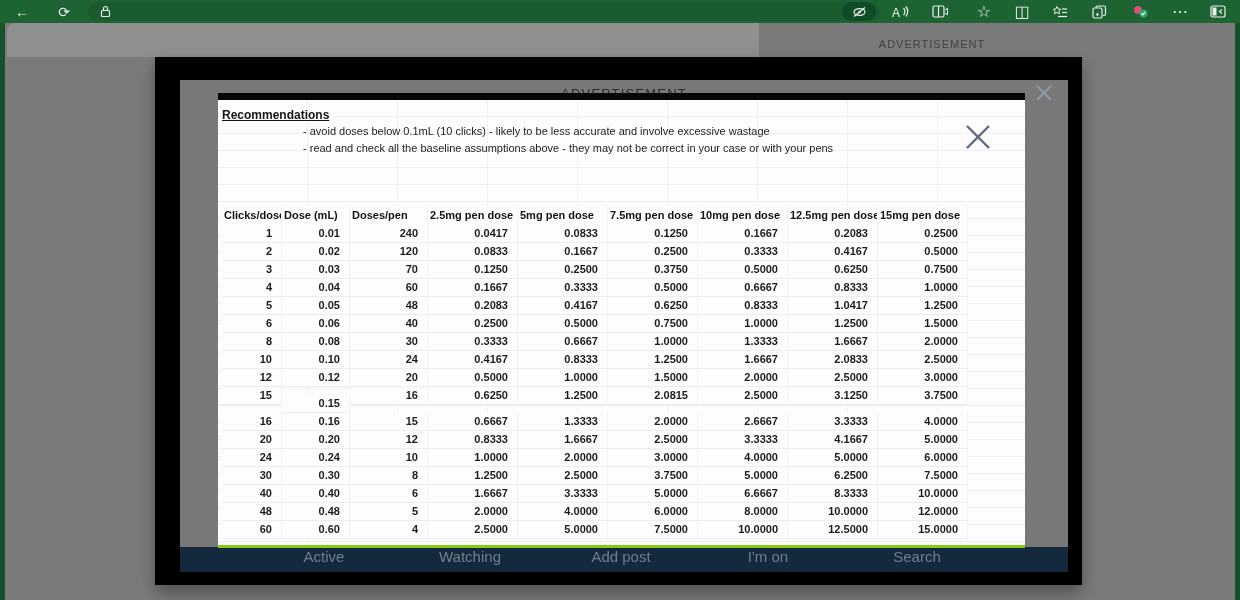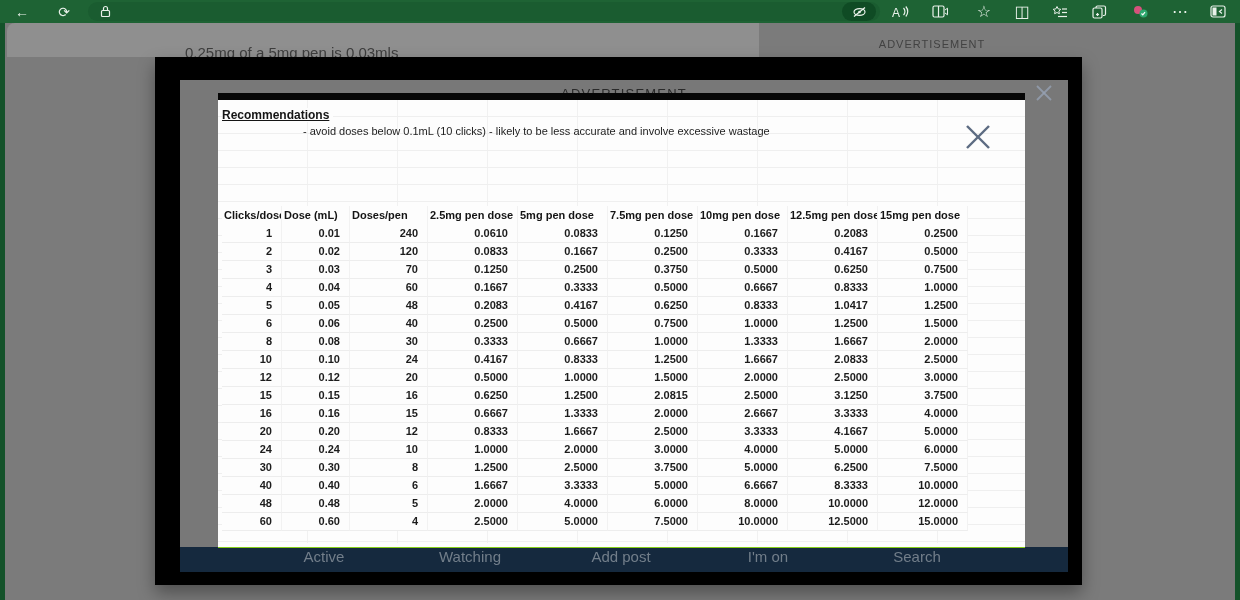--- a/index.html
+++ b/index.html
@@ -39,21 +39,21 @@
   .modal-ad { position:absolute; left:0; right:0; top:6px; text-align:center; font-size:13px;
               letter-spacing:1.2px; color:#2a2a2a; z-index:1; }
   .lb-close { position:absolute; left:855px; top:4px; width:18px; height:18px; z-index:4; cursor:pointer; }
 
   
   .bottom-nav { position:absolute; left:0; right:0; top:467px; height:25px; background:#15293e; z-index:2;text-align:right; }
   .bottom-nav span { position:absolute; top:1px; transform:translateX(-50%); font-size:15px; color:#727e8a; white-space:nowrap; }
 
   
   .shot { position:absolute; left:38px; top:13px; width:807px; height:455px; z-index:3;
-          background:#fdfdfd; border-top:7px solid #060606; border-bottom:1px solid #84cc16; }
+          background:#fdfdfd; border-top:7px solid #060606; border-bottom:3px solid #84cc16; }
   .grid-upper { position:absolute; left:0; top:0; width:807px; height:443px;
       background:
         repeating-linear-gradient(to bottom, transparent 0 16px, #efefef 16px 17px),
         repeating-linear-gradient(to right, transparent 0 89px, #f1f1f1 89px 90px); }
   .reco-title { position:absolute; left:4px; top:8px; font-size:12px; font-weight:bold;
                 text-decoration:underline; color:#151515; background:#fdfdfd; padding-right:4px; }
   .reco-list { position:absolute; left:85px; top:23px; font-size:11px; color:#1d1d1d; line-height:17px; white-space:nowrap; }
   .dose-table { position:absolute; left:4px; top:106px; }
   .hrow, .trow { display:flex; }
   .hcell { height:19px; font-size:11px; font-weight:bold; color:#141414; white-space:nowrap;
@@ -143,21 +143,20 @@
           <path d="M12 4.5 L9.5 6.5 12 8.5" fill="none" stroke="#e9f1ea" stroke-width="1.2"></path>
         </svg>
     </div>
   </div>
 
   <div class="edge-strip" style="left:0;"></div>
   <div class="edge-strip" style="left:1235px;"></div>
 
   <div class="page">
     <div class="post-card">
-      <div class="post-line" style="top:21px;">0.25mg of a 5mg pen is 0.03mls</div>
     </div>
     <div class="side-ad">ADVERTISEMENT</div>
     <div class="partial-word">on</div>
   </div>
 
   <div class="frame">
     <div class="frame-inner">
 
       <div class="modal-ad">ADVERTISEMENT</div>
 
@@ -174,40 +173,41 @@
           <span style="left: 441px;">Add post</span>
           <span style="left: 588px;">I'm on</span>
           <span style="left: 737px;">Search</span>
         </div>
 
       <div class="shot">
         <div class="grid-upper"></div>
         <div class="reco-title">Recommendations</div>
         <div class="reco-list" id="recoList">
             <div>- avoid doses below 0.1mL (10 clicks) - likely to be less accurate and involve excessive wastage</div>
+            <div>- read and check all the baseline assumptions above - they may not be correct in your case or with your pens</div>
           </div>
 
         <div class="dose-table">
           <div class="hrow" id="headRow">
               <div class="hcell" style="width: 60px;">Clicks/dose</div>
               <div class="hcell" style="width: 68px;">Dose (mL)</div>
               <div class="hcell" style="width: 78px;">Doses/pen</div>
               <div class="hcell" style="width: 90px;">2.5mg pen dose</div>
               <div class="hcell" style="width: 90px;">5mg pen dose</div>
               <div class="hcell" style="width: 90px;">7.5mg pen dose</div>
               <div class="hcell" style="width: 90px;">10mg pen dose</div>
               <div class="hcell" style="width: 90px;">12.5mg pen dose</div>
               <div class="hcell" style="width: 90px;">15mg pen dose</div>
             </div>
           <div id="tableBody">
               <div class="trow">
                 <div class="ncell" style="width: 60px;">1</div>
                 <div class="ncell" style="width: 68px;">0.01</div>
                 <div class="ncell" style="width: 78px;">240</div>
-                <div class="ncell" style="width: 90px;">0.0610</div>
+                <div class="ncell" style="width: 90px;">0.0417</div>
                 <div class="ncell" style="width: 90px;">0.0833</div>
                 <div class="ncell" style="width: 90px;">0.1250</div>
                 <div class="ncell" style="width: 90px;">0.1667</div>
                 <div class="ncell" style="width: 90px;">0.2083</div>
                 <div class="ncell" style="width: 90px;">0.2500</div>
               </div>
               <div class="trow">
                 <div class="ncell" style="width: 60px;">2</div>
                 <div class="ncell" style="width: 68px;">0.02</div>
                 <div class="ncell" style="width: 78px;">120</div>
@@ -290,21 +290,21 @@
                 <div class="ncell" style="width: 78px;">20</div>
                 <div class="ncell" style="width: 90px;">0.5000</div>
                 <div class="ncell" style="width: 90px;">1.0000</div>
                 <div class="ncell" style="width: 90px;">1.5000</div>
                 <div class="ncell" style="width: 90px;">2.0000</div>
                 <div class="ncell" style="width: 90px;">2.5000</div>
                 <div class="ncell" style="width: 90px;">3.0000</div>
               </div>
               <div class="trow">
                 <div class="ncell" style="width: 60px;">15</div>
-                <div class="ncell" style="width: 68px;">0.15</div>
+                <div class="ncell" style="width: 68px; margin-top: 8px;">0.15</div>
                 <div class="ncell" style="width: 78px;">16</div>
                 <div class="ncell" style="width: 90px;">0.6250</div>
                 <div class="ncell" style="width: 90px;">1.2500</div>
                 <div class="ncell" style="width: 90px;">2.0815</div>
                 <div class="ncell" style="width: 90px;">2.5000</div>
                 <div class="ncell" style="width: 90px;">3.1250</div>
                 <div class="ncell" style="width: 90px;">3.7500</div>
               </div>
               <div class="trow">
                 <div class="ncell" style="width: 60px;">16</div>

